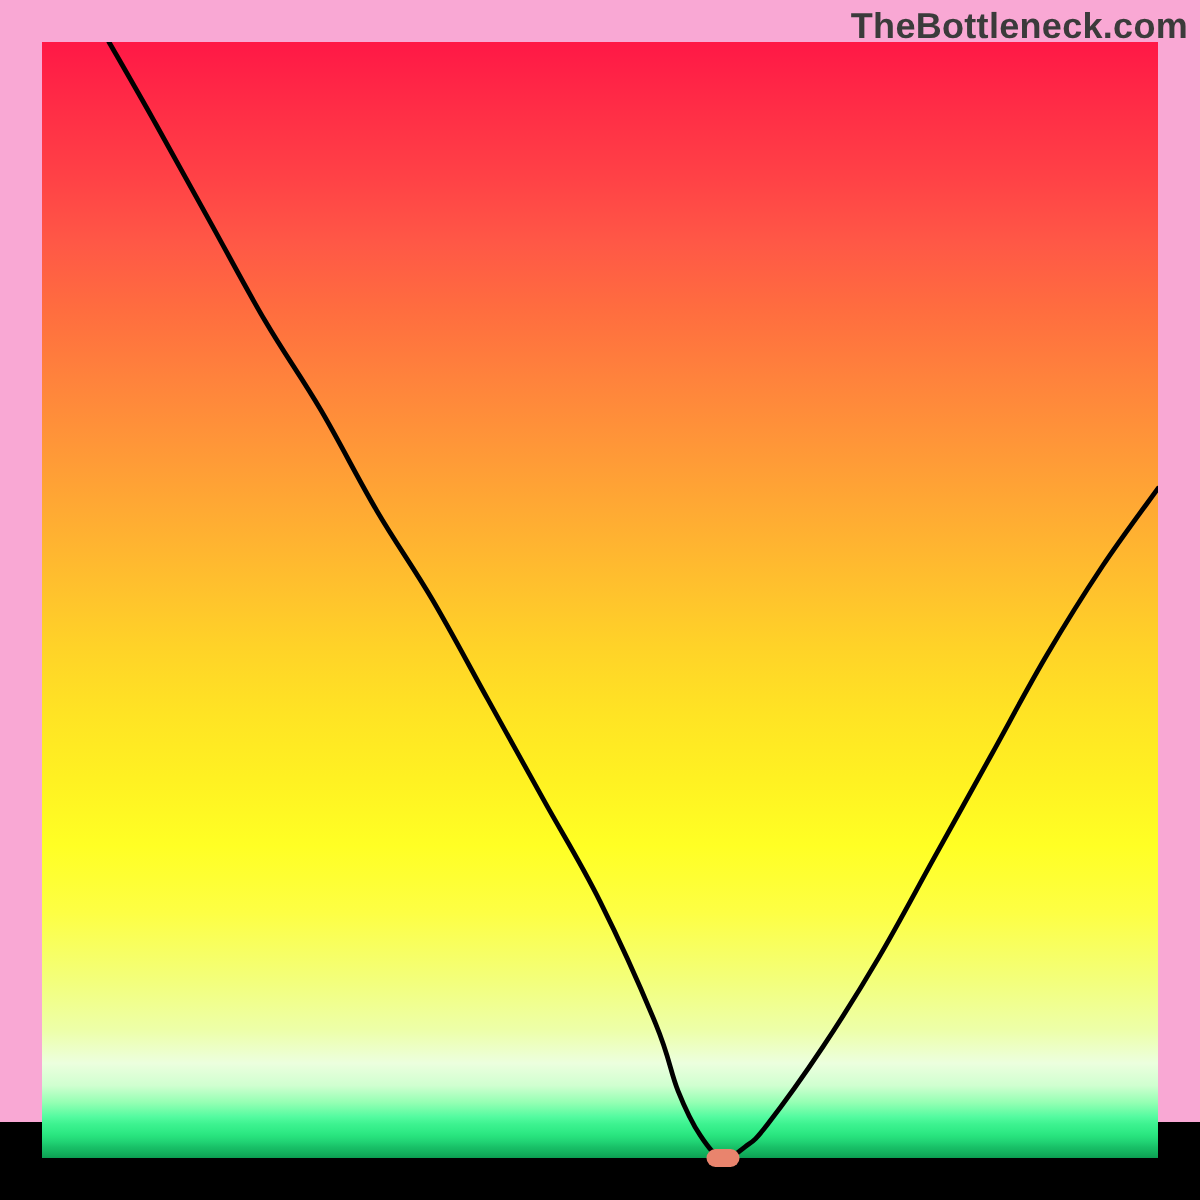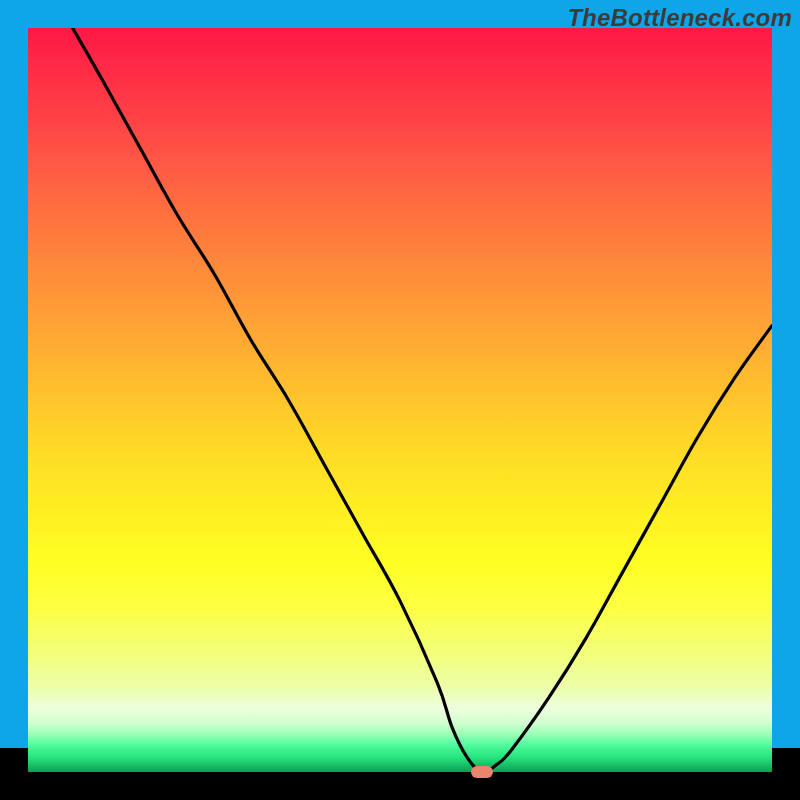--- a/index.html
+++ b/index.html
@@ -8,22 +8,21 @@
     width: 800px;
     height: 800px;
     background: #000;
     overflow: hidden;
     font-family: Arial, Helvetica, sans-serif;
   }
   .frame {
     position: relative;
     width: 800px;
     height: 748px;
-    background: #0ea5e9;
-    font-style: italic;
+    background: #f9a8d4;
   }
   .watermark {
     position: absolute;
     top: 4px;
     right: 8px;
     color: #3b3b3b;
     font-size: 24px;
     font-weight: 600;
     letter-spacing: 0.2px;
   }

